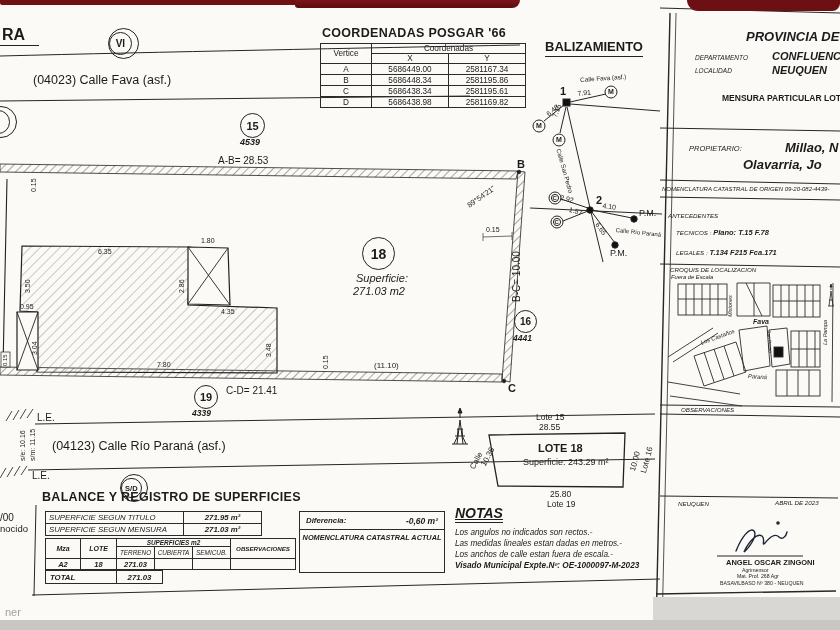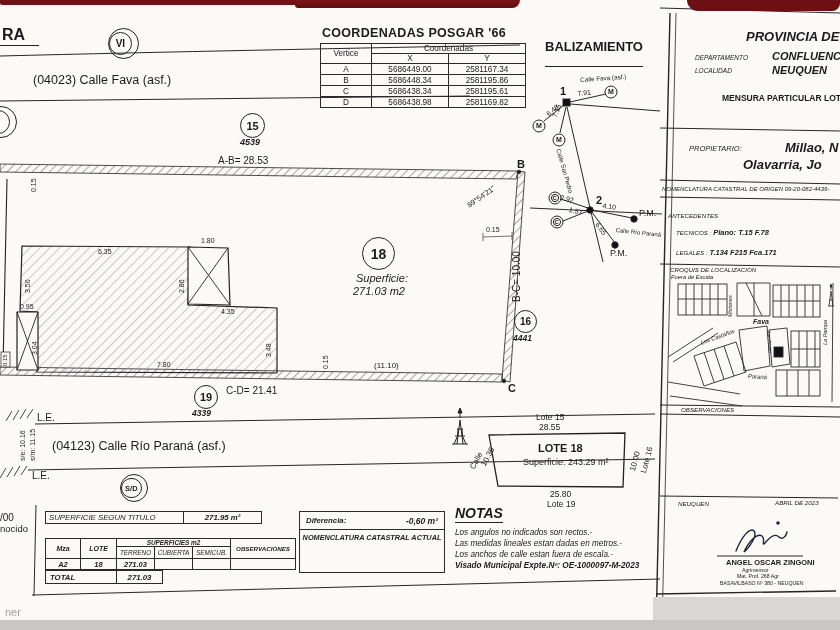--- a/index.html
+++ b/index.html
@@ -222,21 +222,21 @@
           <td>2581195.61</td>
         </tr>
   <tr style="height:11px;">
           <td>D</td>
           <td>5686438.98</td>
           <td>2581169.82</td>
         </tr>
 </tbody>
     </table>
 
-<div class="lab b" style="left:545px;top:40px;font-size:13px;border-bottom:1.6px solid #222;padding-bottom:12px;">BALIZAMIENTO</div>
+<div class="lab b" style="left:545px;top:40px;font-size:13px;border-bottom:1.6px solid #222;padding-bottom:2px;">BALIZAMIENTO</div>
 <div class="lab b" style="left:560px;top:85px;font-size:11px;">1</div>
 <div class="lab" style="left:580px;top:77px;font-size:6.3px;transform:rotate(-4deg);">Calle Fava (asf.)</div>
 <div class="lab" style="left:577px;top:90px;font-size:7px;transform:rotate(-6deg);">7.91</div>
 <div class="lab" style="left:545px;top:112px;font-size:7px;transform:rotate(-40deg);">6.48</div>
 <div class="lab" style="left:551px;top:116px;font-size:7px;transform:rotate(-70deg);">7.15</div>
 <div class="lab" style="left:608px;top:88px;font-size:7px;font-weight:bold;">M</div>
 <div class="lab" style="left:536px;top:122px;font-size:7px;font-weight:bold;">M</div>
 <div class="lab" style="left:556px;top:136px;font-size:7px;font-weight:bold;">M</div>
 <div class="lab" style="left:561px;top:148px;font-size:6.3px;transform:rotate(74deg);">Calle San Pedro</div>
 <div class="lab b" style="left:596px;top:194px;font-size:11px;">2</div>
@@ -254,25 +254,30 @@
 <div class="lab" style="left:539px;top:423px;font-size:8.5px;">28.55</div>
 <div class="lab b" style="left:538px;top:442px;font-size:11px;">LOTE 18</div>
 <div class="lab" style="left:523px;top:458px;font-size:9px;">Superficie: 243.29 m²</div>
 <div class="lab" style="left:480px;top:464px;font-size:8px;transform:rotate(-62deg);">10.36</div>
 <div class="lab" style="left:469px;top:467px;font-size:8px;transform:rotate(-62deg);">Calle</div>
 <div class="lab" style="left:629px;top:470px;font-size:8px;transform:rotate(-75deg);">10.00</div>
 <div class="lab" style="left:640px;top:472px;font-size:8px;transform:rotate(-75deg);">Lote 16</div>
 <div class="lab" style="left:550px;top:490px;font-size:8.5px;">25.80</div>
 <div class="lab" style="left:547px;top:500px;font-size:8.5px;">Lote 19</div>
 
+<div class="lab b" style="left:42px;top:491px;font-size:12.5px;letter-spacing:.3px;">BALANCE Y REGISTRO DE SUPERFICIES</div>
 <table class="doc" style="left:45px;top:511px;width:208px;font-size:7.8px;">
   <tbody>
         <tr style="height:12px;">
     <td class="it" style="width:133px;text-align:left;padding-left:3px;">SUPERFICIE SEGUN TITULO</td>
     <td class="it b" style="width:75px;">271.95 m²</td>
+  </tr>
+  <tr style="height:12px;">
+    <td class="it" style="text-align:left;padding-left:3px;">SUPERFICIE SEGUN MENSURA</td>
+    <td class="it b">271.03 m²</td>
   </tr>
 </tbody>
     </table>
 <table class="doc" style="left:45px;top:538px;width:251px;font-size:6.4px;">
   <tbody>
         <tr style="height:8px;">
     <td rowspan="2" class="it b" style="width:32px;font-size:7px;">Mza</td>
     <td rowspan="2" class="it b" style="width:33px;font-size:7px;">LOTE</td>
     <td colspan="3" class="it b">SUPERFICIES m2</td>
     <td rowspan="2" class="it b" style="width:62px;font-size:6.2px;">OBSERVACIONES</td>
@@ -301,21 +306,21 @@
 </tbody>
     </table>
 <div style="position:absolute;left:299px;top:511px;width:144px;height:60px;border:1px solid #2a2a2a;z-index:3;">
   <div style="display:flex;justify-content:space-between;align-items:center;border-bottom:1px solid #2a2a2a;height:17px;padding:0 6px;">
     <span class="it b" style="font-size:7.8px;">Diferencia:</span>
     <span class="it b" style="font-size:8.5px;">-0,60 m²</span>
   </div>
   <div class="it b" style="font-size:7.3px;text-align:center;margin-top:3px;">NOMENCLATURA CATASTRAL ACTUAL</div>
 </div>
 
-<div class="lab b it" style="left:455px;top:506px;font-size:14px;border-bottom:1.6px solid #222;padding-bottom:1px;">NOTAS</div>
+<div class="lab b it" style="left:455px;top:506px;font-size:14px;border-bottom:1.6px solid #222;padding-bottom:1px;text-decoration:underline;">NOTAS</div>
 <div class="lab it" style="left:455px;top:528px;font-size:8.2px;">Los angulos no indicados son rectos.-</div>
 <div class="lab it" style="left:455px;top:539px;font-size:8.2px;">Las medidas lineales estan dadas en metros.-</div>
 <div class="lab it" style="left:455px;top:550px;font-size:8.2px;">Los anchos de calle  estan fuera de escala.-</div>
 <div class="lab it b" style="left:455px;top:561px;font-size:8.2px;">Visado Municipal  Expte.Nº: OE-1000097-M-2023</div>
 
 <div class="lab b it" style="left:746px;top:30px;font-size:13px;">PROVINCIA DE</div>
 <div class="lab it" style="left:695px;top:54px;font-size:6.5px;">DEPARTAMENTO</div>
 <div class="lab b it" style="left:772px;top:50px;font-size:11px;">CONFLUENC</div>
 <div class="lab it" style="left:695px;top:67px;font-size:6.5px;">LOCALIDAD</div>
 <div class="lab b it" style="left:772px;top:64px;font-size:11px;">NEUQUEN</div>

